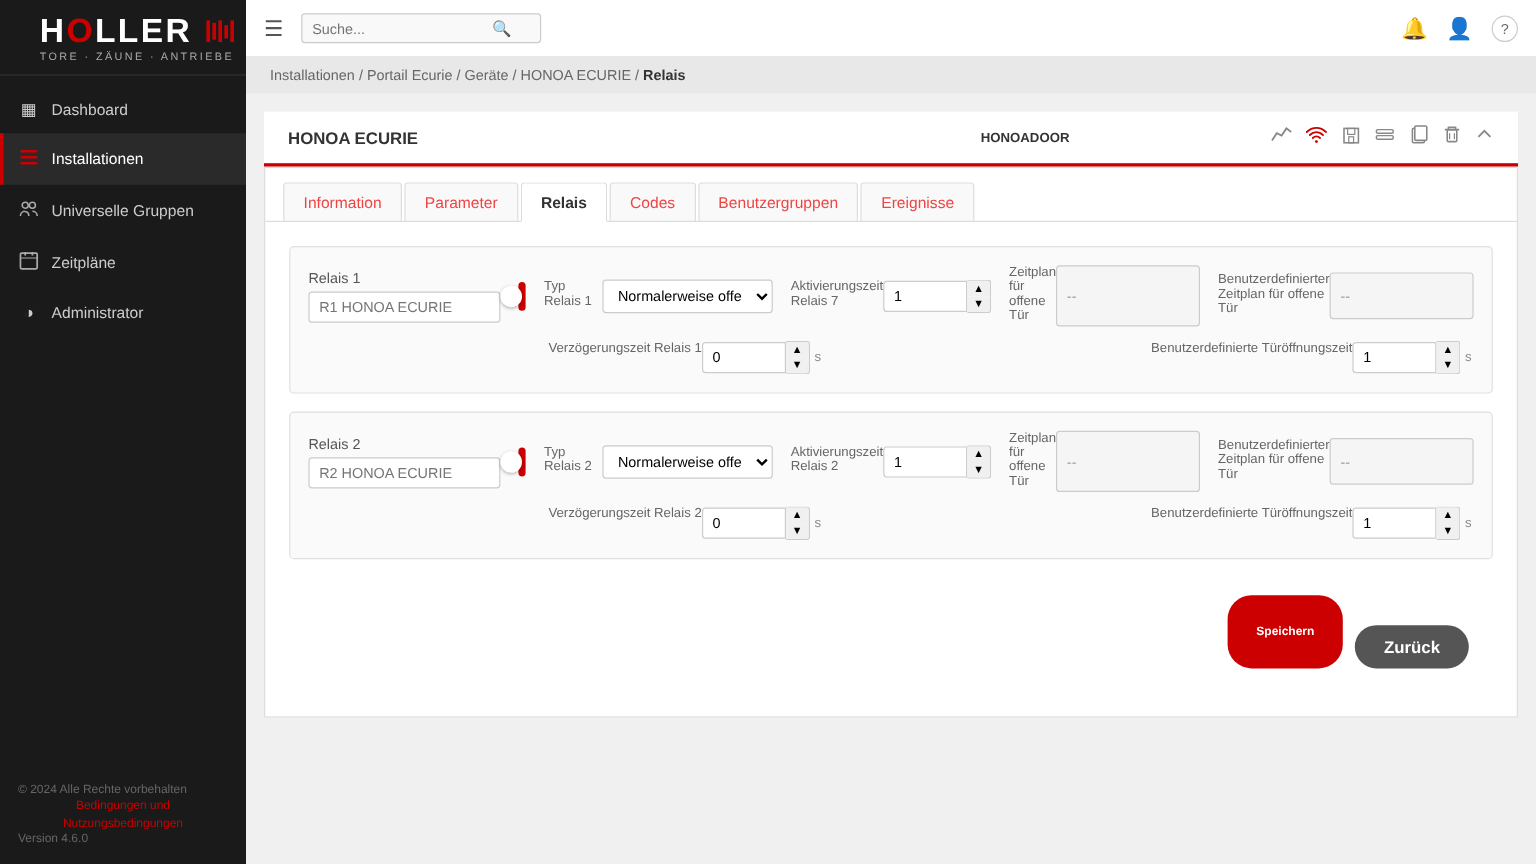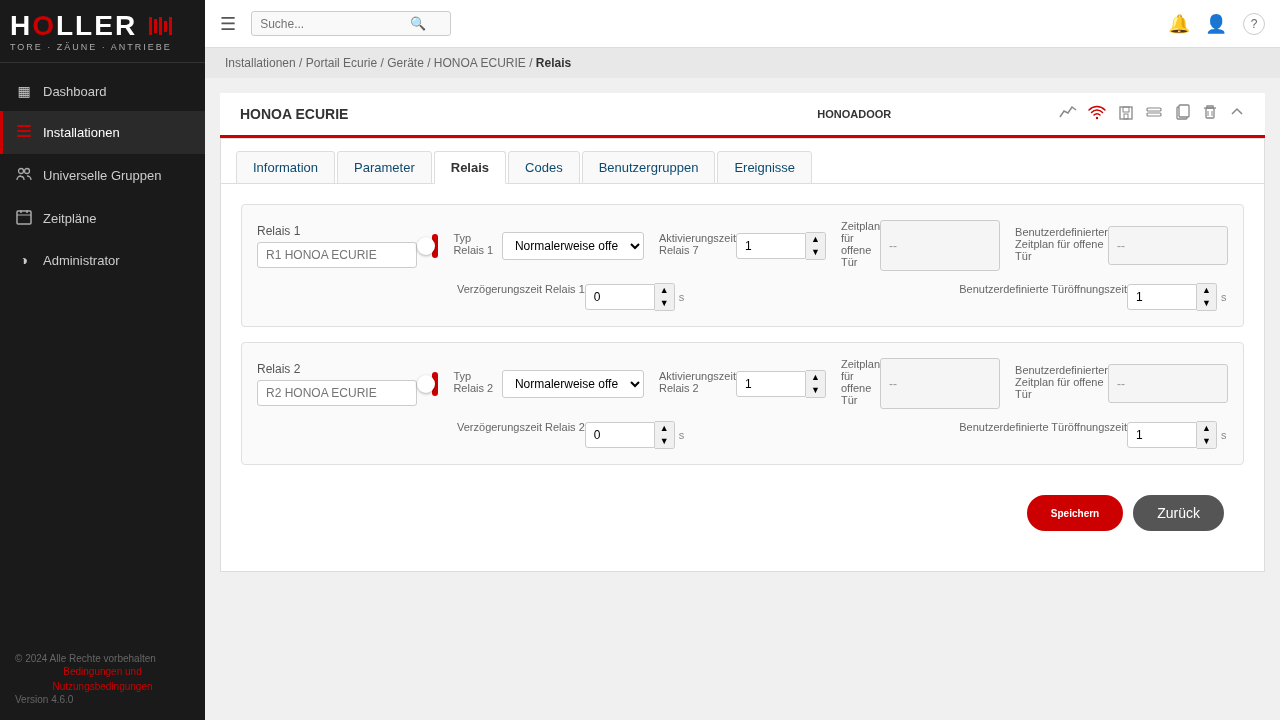--- a/index.html
+++ b/index.html
@@ -10,20 +10,21 @@
       width: 205px;
       background: #1a1a1a;
       display: flex;
       flex-direction: column;
       flex-shrink: 0;
       height: 720px;
     }
     .sidebar-logo {
       padding: 12px 10px 10px 10px;
       border-bottom: 1px solid #333;
+      text-align: right;
     }
     .logo-holler {
       color: #fff;
       font-size: 28px;
       font-weight: 900;
       letter-spacing: 2px;
       line-height: 1;
     }
     .logo-holler span { color: #cc0000; }
     .logo-holler .bars {
@@ -197,21 +198,21 @@
     .tabs-row {
       display: flex;
       border-bottom: 1px solid #ddd;
       padding: 12px 15px 0;
       gap: 2px;
     }
     .tab {
       padding: 8px 16px;
       cursor: pointer;
       font-size: 13px;
-      color: #0c4a6e;
+      color: #ef4444;
       border: 1px solid transparent;
       border-radius: 3px 3px 0 0;
       background: #f9f9f9;
       border-color: #ddd;
       margin-bottom: -1px;
     }
     .tab.active {
       background: #fff;
       color: #333;
       border-bottom-color: #fff;
@@ -354,21 +355,22 @@
       font-weight: bold;
     }
     .btn-back {
       background: #555;
       color: #fff;
       border: none;
       padding: 10px 24px;
       border-radius: 20px;
       font-size: 14px;
       cursor: pointer;
-      font-weight: normal;
+      font-weight: bold;
+      margin-top: 25px;
     }
 
     
     .field-readonly {
       background: #f5f5f5;
       color: #999;
     }
   </style>
 </head>
 <body>

